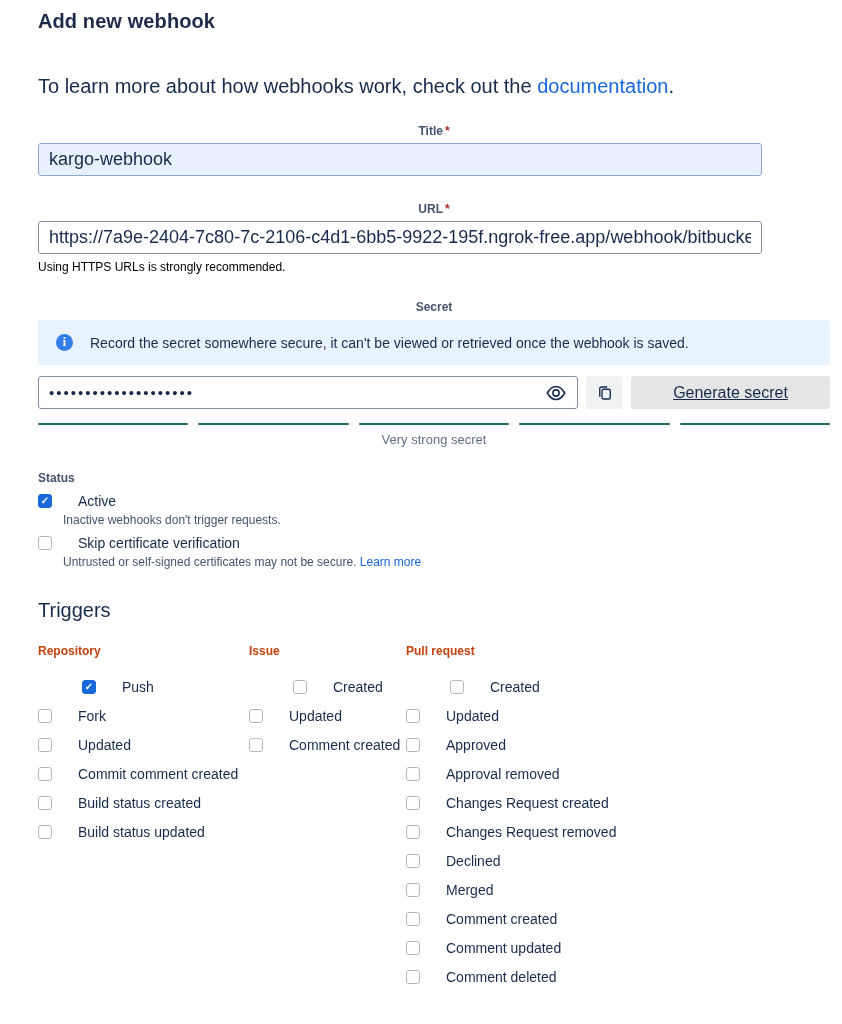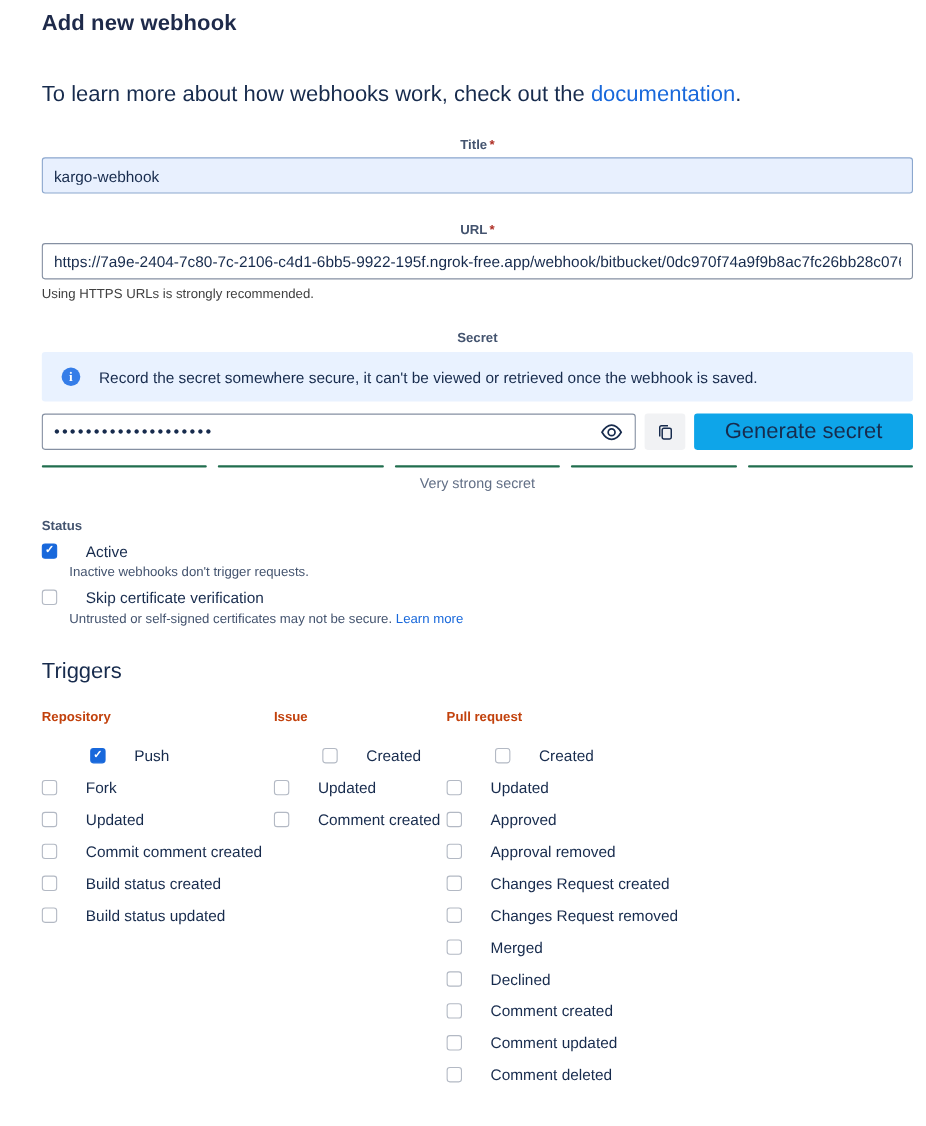--- a/index.html
+++ b/index.html
@@ -15,30 +15,30 @@
 
   h1.page-title { font-size: 20px; font-weight: 700; color: #1E2A4A; letter-spacing: .1px; }
 
   .intro { margin-top: 42px; font-size: 20px; }
   a.link { color: #1868DB; text-decoration: none; cursor: pointer; }
 
   .field-label { margin-top: 26px; font-size: 12px; font-weight: 700; color: #44546F; text-align: center; }
   .req { color: #AE2E24; margin-left: 2px; font-weight: 700; }
 
   input.text-input {
-    width: 792px; height: 33px; margin-top: 5px;
+    width: 724px; height: 33px; margin-top: 5px;
     border: 1px solid #8590A2; border-radius: 3px;
-    padding: 0 10px; font-size: 14px; color: #172B4D;
+    padding: 0 10px; font-size: 18px; color: #172B4D;
     font-family: "Liberation Sans", sans-serif;
     background: #fff; outline: none;
     white-space: nowrap; overflow: hidden; text-overflow: clip;
   }
   input.autofill { background: #E8F0FE; border-color: #8BA7CE; }
 
-  .helper { margin-top: 6px; font-size: 12px; color: #404040; }
+  .helper { margin-top: 6px; font-size: 12px; color: #000000; }
 
   .banner {
     margin-top: 6px; width: 792px;
     background: #E9F2FF; border-radius: 3px;
     padding: 14px 16px 14px 18px;
     display: flex; align-items: center; gap: 17px;
     font-size: 14px; color: #172B4D;
   }
   .info-icon {
     width: 17px; height: 17px; flex: 0 0 17px;
@@ -59,22 +59,22 @@
     width: 26px; height: 26px; border: none; background: transparent;
     display: flex; align-items: center; justify-content: center; cursor: pointer;
   }
   .icon-btn {
     width: 37px; height: 33px; border: none; border-radius: 3px;
     background: #F1F2F4; display: flex; align-items: center; justify-content: center;
     cursor: pointer;
   }
   .gen-btn {
     width: 199px; height: 33px; border: none; border-radius: 3px;
-    background: #0ea5e9; color: #172B4D; font-size: 20px; font-weight: 500;
-    font-family: "Liberation Sans", sans-serif; cursor: pointer;
+    background: #e5e5e5; color: #172B4D; font-size: 16px; font-weight: 500;
+    font-family: "Liberation Sans", sans-serif; cursor: pointer; text-decoration: underline;
   }
 
   .strength-bars { margin-top: 14px; display: flex; gap: 10px; width: 792px; }
   .strength-bars .seg { flex: 1; height: 2px; background: #216E4E; border-radius: 1px; }
   .strength-text { margin-top: 7px; width: 792px; text-align: center; font-size: 13px; color: #626F86; }
 
   .group-label { margin-top: 24px; font-size: 12px; font-weight: 700; color: #44546F; }
 
   .cb-row { display: flex; align-items: center; gap: 26px; margin-top: 8px; cursor: pointer; }
   .cb {
@@ -238,25 +238,25 @@
         <label class="cb-row trigger-item">
           <span class="cb"></span>
           <span class="cb-label">Changes Request created</span>
         </label>
         <label class="cb-row trigger-item">
           <span class="cb"></span>
           <span class="cb-label">Changes Request removed</span>
         </label>
         <label class="cb-row trigger-item">
           <span class="cb"></span>
+          <span class="cb-label">Declined</span>
+        </label>
+        <label class="cb-row trigger-item">
+          <span class="cb"></span>
           <span class="cb-label">Merged</span>
-        </label>
-        <label class="cb-row trigger-item">
-          <span class="cb"></span>
-          <span class="cb-label">Declined</span>
         </label>
         <label class="cb-row trigger-item">
           <span class="cb"></span>
           <span class="cb-label">Comment created</span>
         </label>
         <label class="cb-row trigger-item">
           <span class="cb"></span>
           <span class="cb-label">Comment updated</span>
         </label>
         <label class="cb-row trigger-item">

